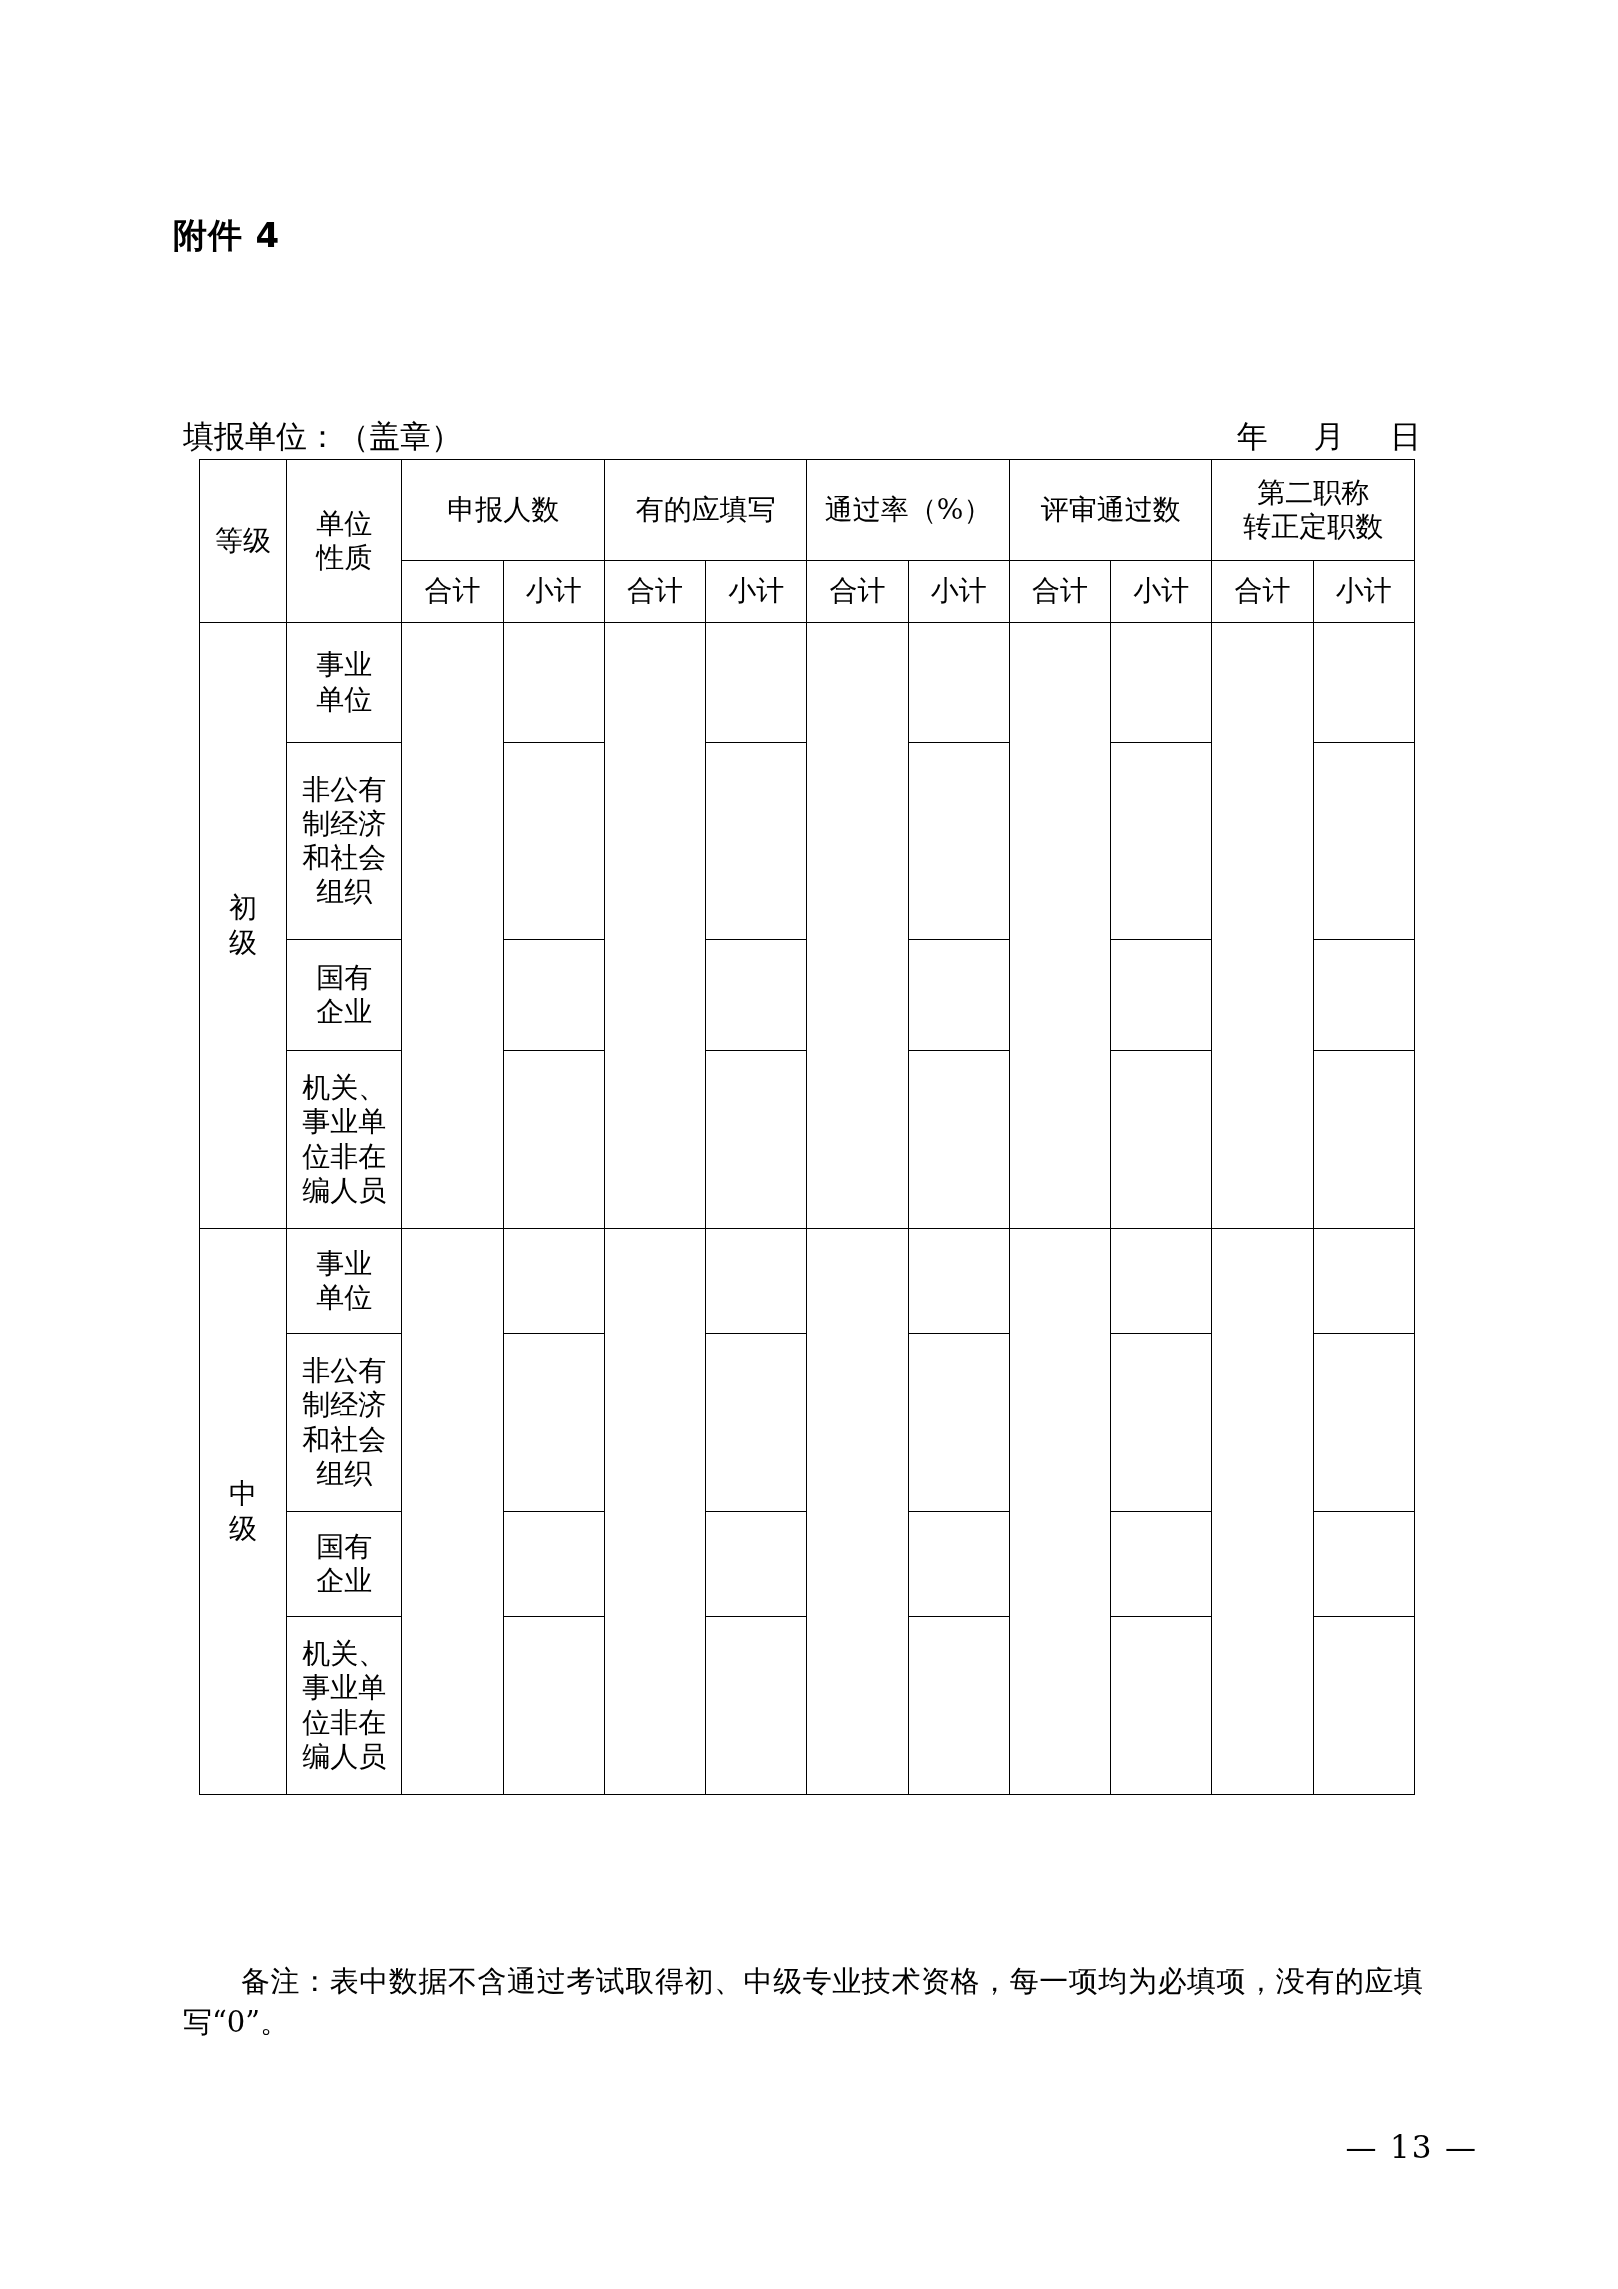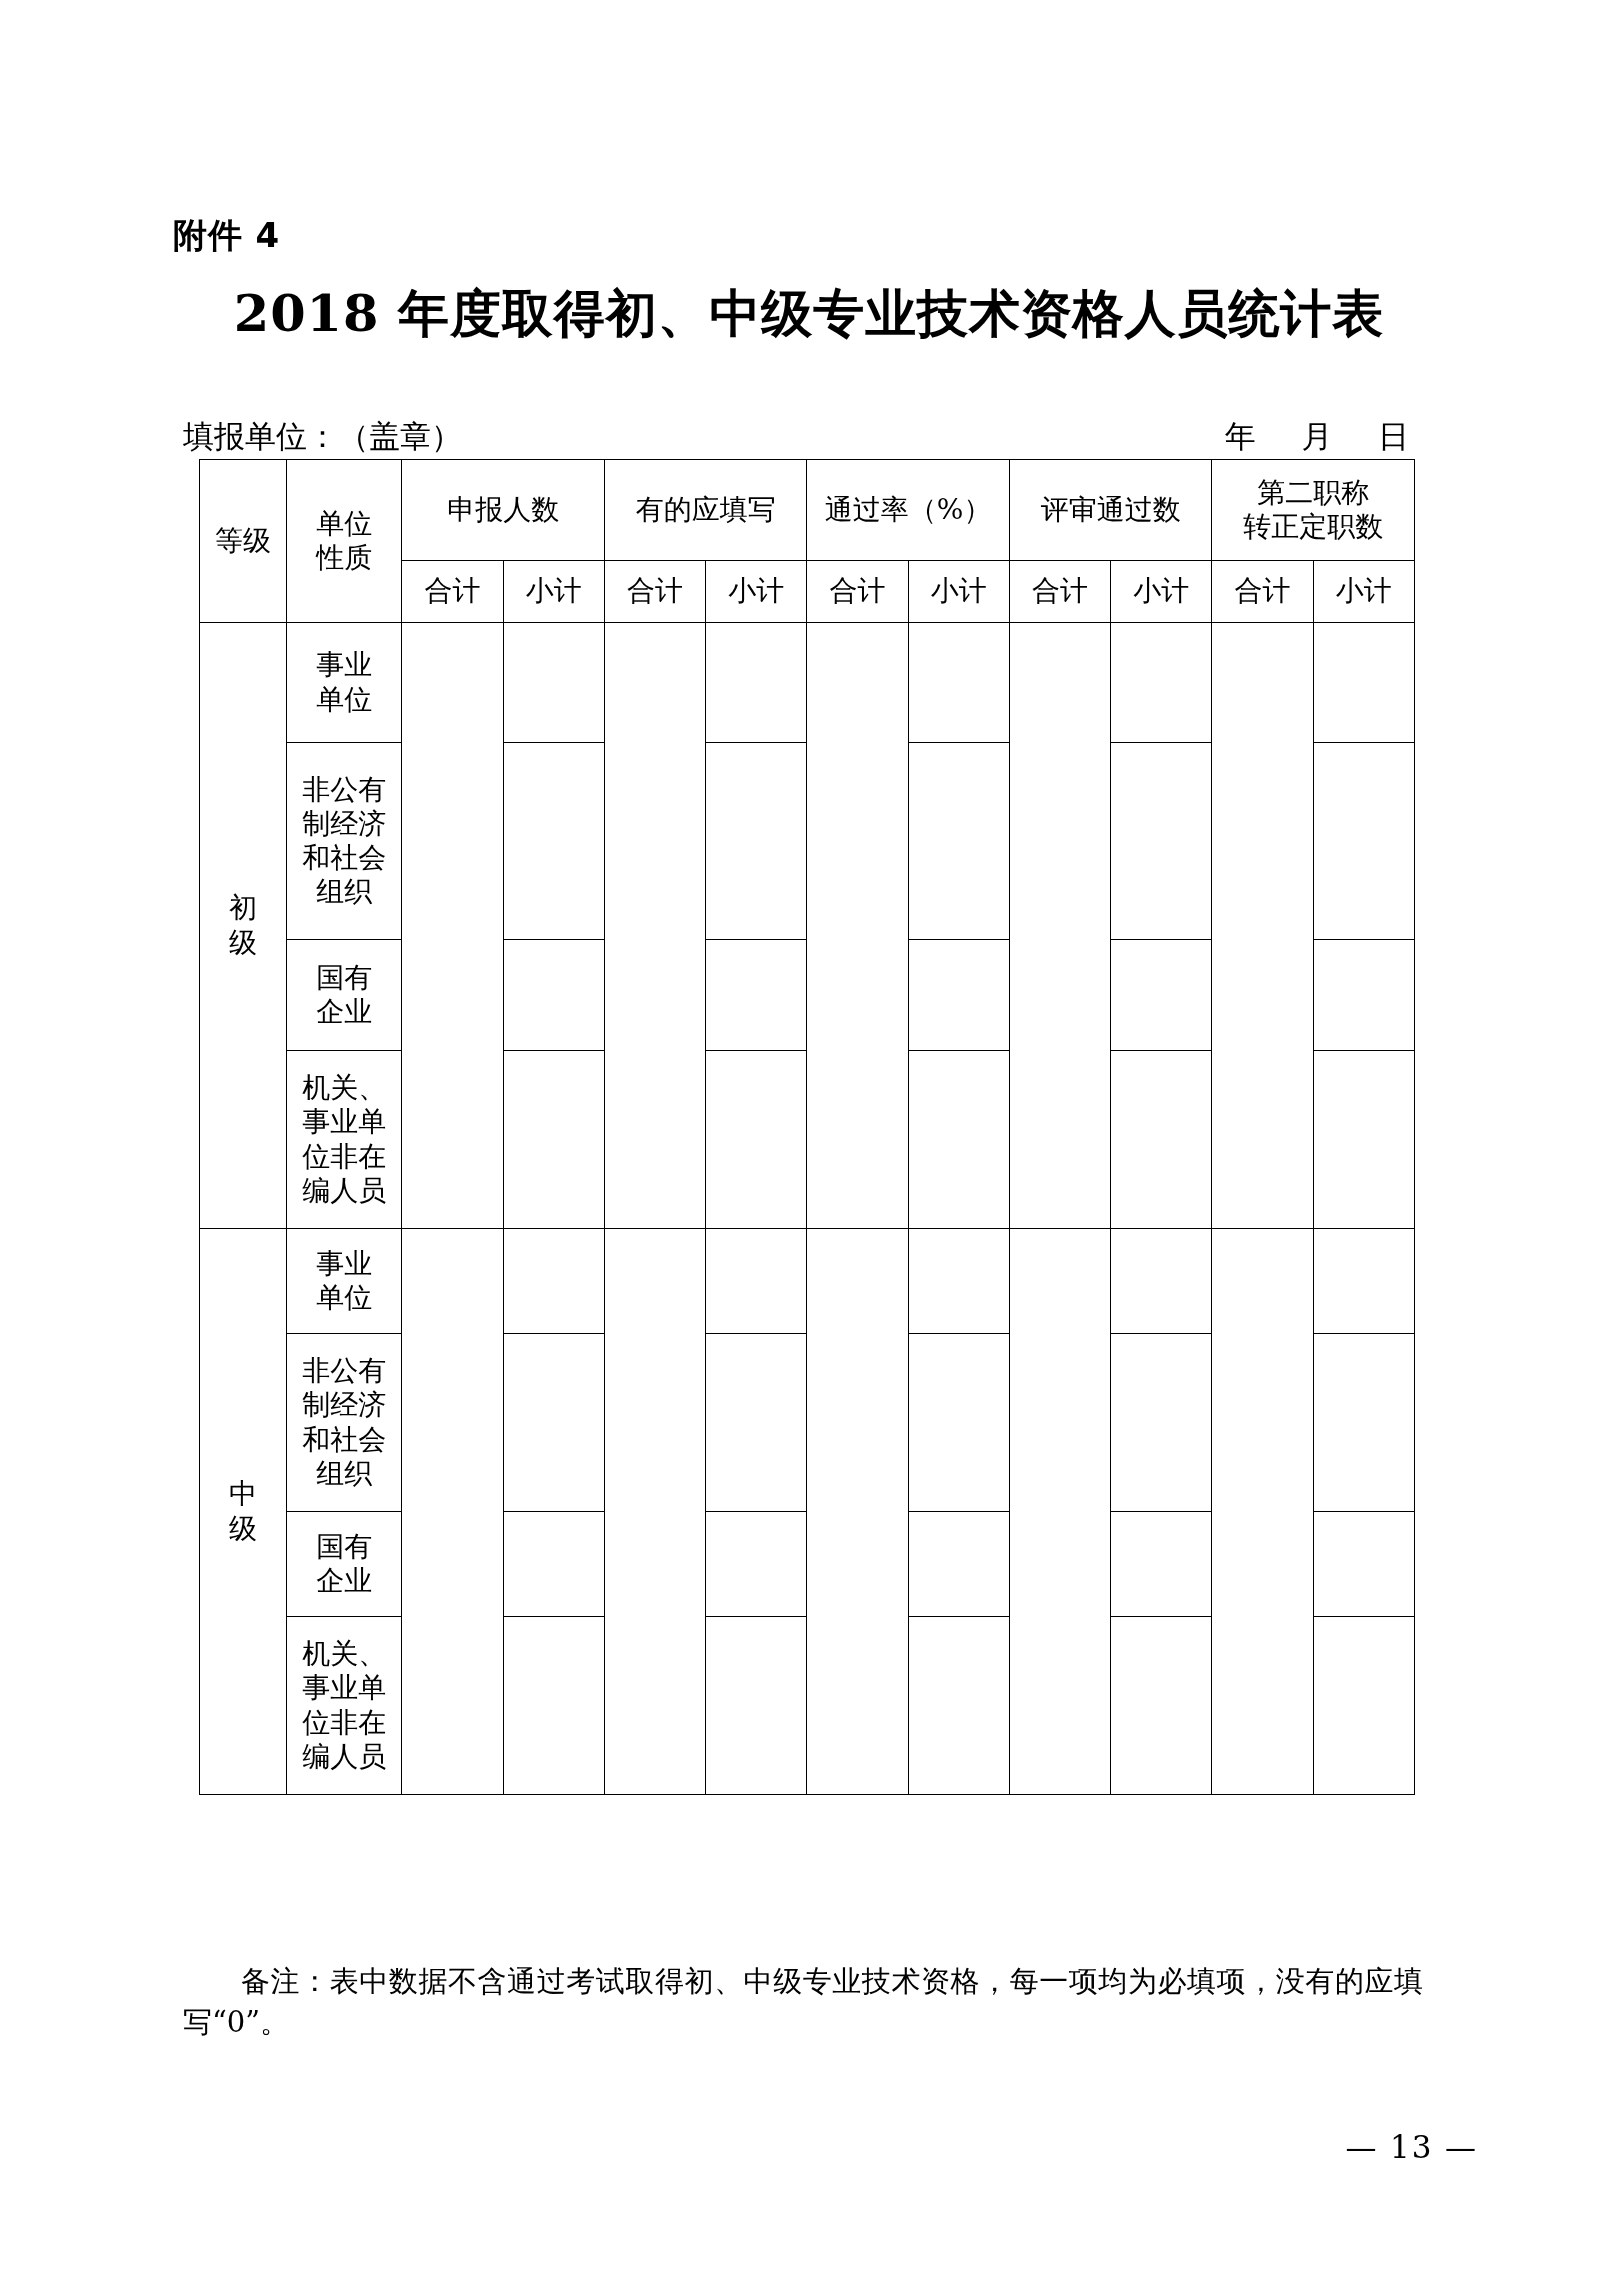--- a/index.html
+++ b/index.html
@@ -60,21 +60,21 @@
   }
   .filler-unit {
     position: absolute;
     left: 0;
     top: 0;
     font-size: 31px;
     white-space: nowrap;
   }
   .filler-date {
     position: absolute;
-    right: 12px;
+    right: 0;
     top: 0;
     font-size: 31px;
     white-space: nowrap;
     letter-spacing: 1.9px;
   }
   .filler-date span { margin-left: 32px; }
   .filler-date span:first-child { margin-left: 0; }
 
   
   .tbl-wrap {
@@ -151,21 +151,20 @@
     white-space: nowrap;
   }
 </style>
 </head>
 <body>
 
 <div class="page">
 
   <div class="attach-label">附件 4</div>
 
-  <div class="doc-title">2018 年度取得初、中级专业技术资格人员统计表</div>
 
   <div class="filler-row">
     <div class="filler-unit">填报单位：（盖章）</div>
     <div class="filler-date">
       <span>年</span>
       <span>月</span>
       <span>日</span>
     </div>
   </div>
 

